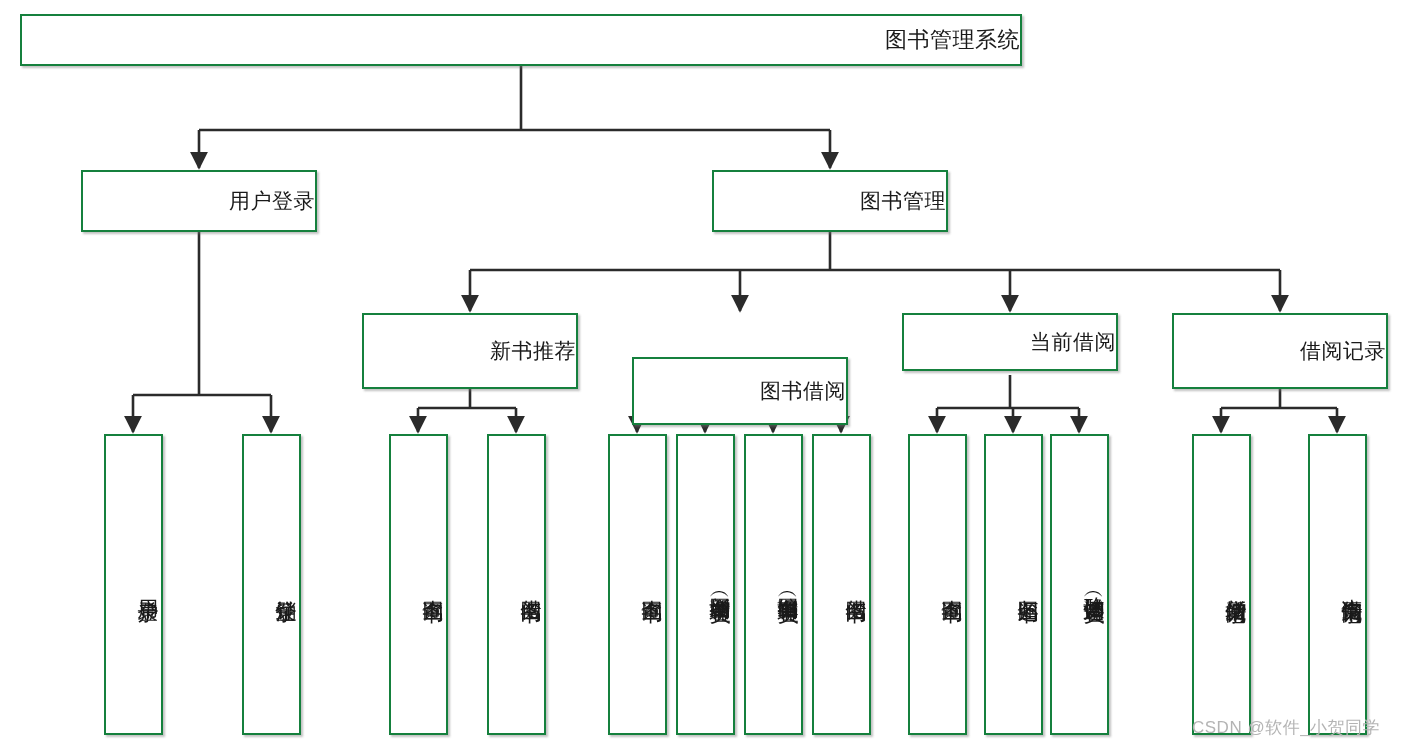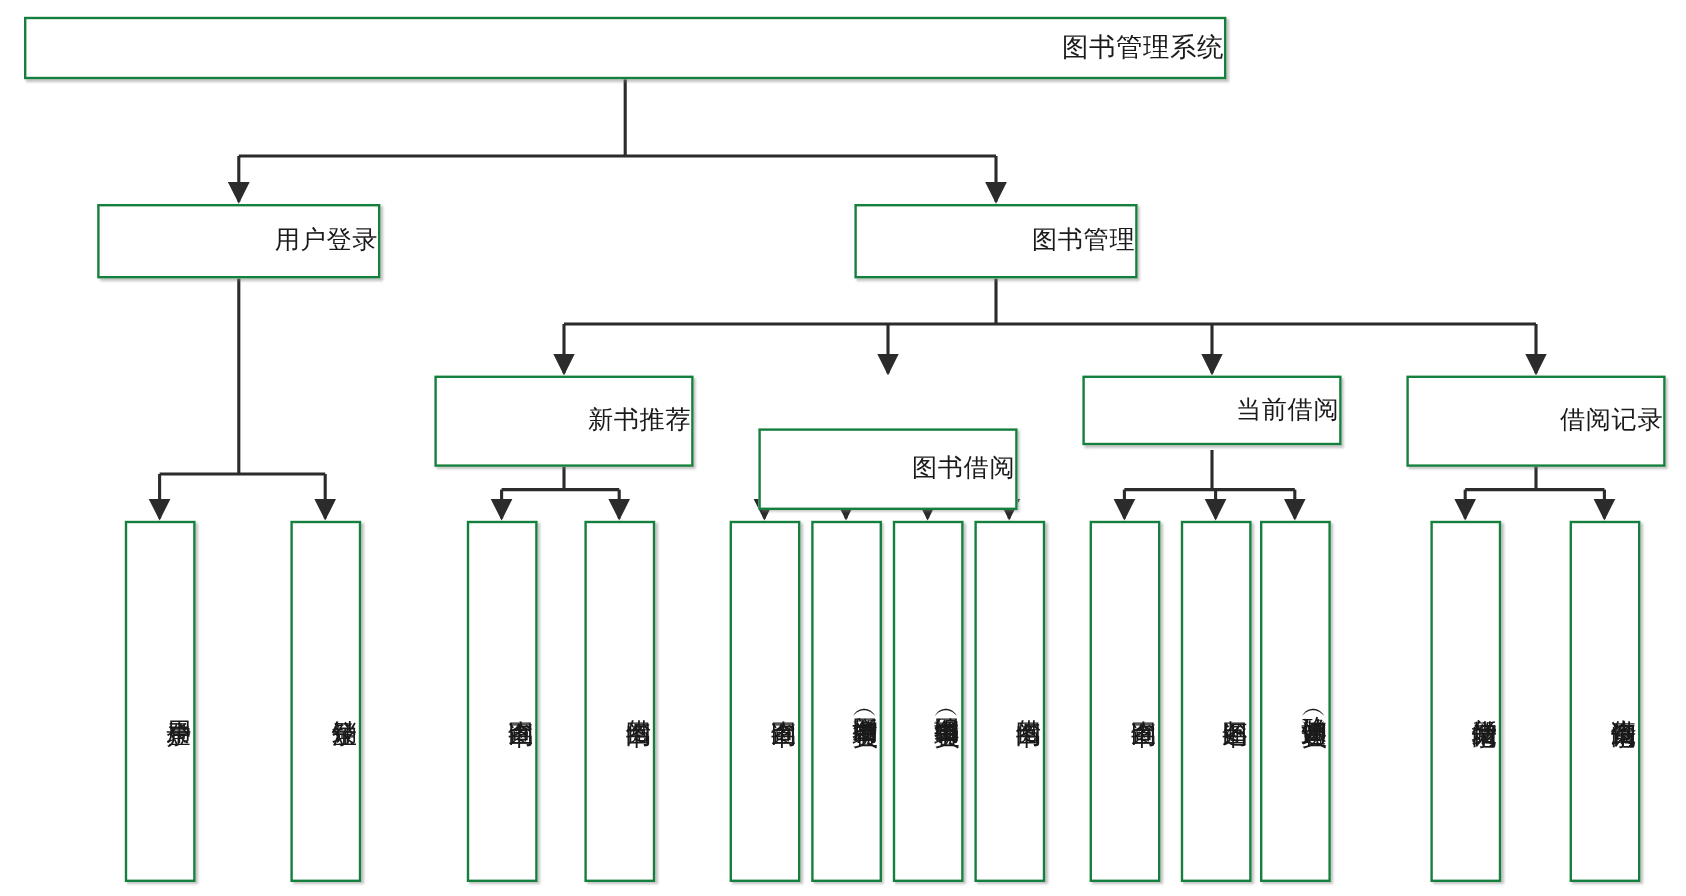--- a/index.html
+++ b/index.html
@@ -169,14 +169,15 @@
         <div class="node-label-v">确认归还（管理员）</div>
       </div>
       <div class="node-box" style="left: 1192px; top: 434px; width: 59px; height: 301px;">
         <div class="node-label-v">新增借阅记录</div>
       </div>
       <div class="node-box" style="left: 1308px; top: 434px; width: 59px; height: 301px;">
         <div class="node-label-v">查询借阅记录</div>
       </div>
     </div>
 
+  <div class="watermark" style="left: 1192px; top: 716px; color: rgb(180, 180, 180);">CSDN @软件_小贺同学</div>
 
 </div>
 
 </body></html>

